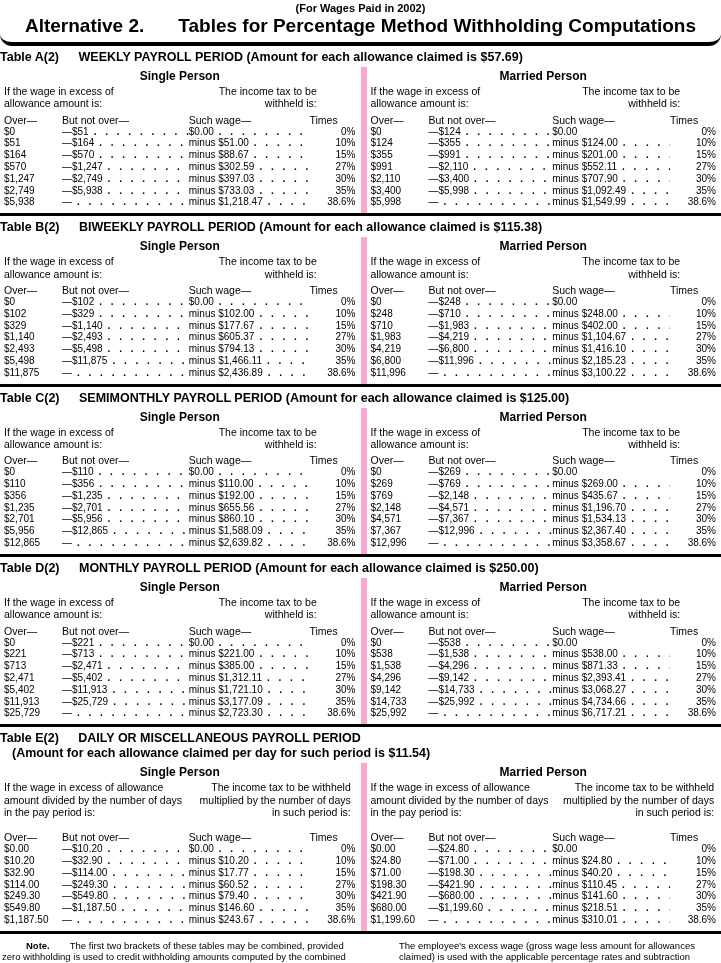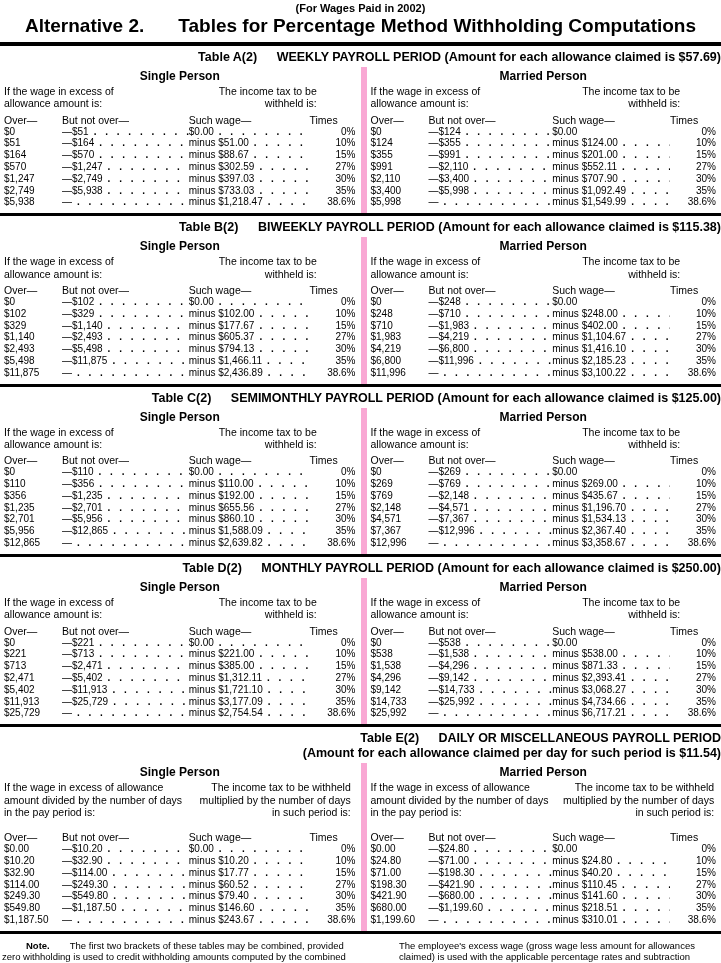--- a/index.html
+++ b/index.html
@@ -1,28 +1,28 @@
 <!DOCTYPE html>
 <html><head>
 <meta charset="utf-8">
 <style>
   html,body{margin:0;padding:0;background:#fff;color:#000;}
   body{width:721px;font-family:"Liberation Sans",sans-serif;-webkit-font-smoothing:none;}
   .page{width:721px;box-sizing:border-box;}
 
   
-  .hdr{border-bottom:4px solid #000;padding:2px 0 5px;}
+  .hdr{border-bottom:4px solid #000;padding:2px 0 5px;border-radius:12px;}
   .hdr-sub{text-align:center;font-weight:bold;font-size:11px;}
   .hdr-title{display:flex;justify-content:center;gap:34px;font-weight:bold;font-size:19px;line-height:1.15;margin-top:1px;}
 
   
   .table-block{border-bottom:3px solid #000;}
-  .caption{text-align:right;font-weight:bold;font-size:12.5px;padding:4px 0 2px;line-height:1.2;}
+  .caption{text-align:left;font-weight:bold;font-size:12.5px;padding:4px 0 2px;line-height:1.2;}
   .cap-title{margin-left:16px;}
-  .cap-sub{display:block;margin-left:0;}
+  .cap-sub{display:block;margin-left:12px;}
   .halves{display:flex;align-items:stretch;}
   .half{width:50%;box-sizing:border-box;padding:1px 5px 5px 4px;}
   .half.married{border-left:6px solid #f9a8d4;}
   .person{text-align:center;font-weight:bold;font-size:12px;padding:1px 0 2px;}
 
   .grid4{display:grid;grid-template-columns:58px 1.05fr 1fr 46px;}
   .desc{font-size:10.5px;line-height:1.18;}
   .desc-left{grid-column:1/3;max-width:152px;}
   .desc-right{grid-column:3/5;max-width:128px;text-align:right;}
   .daily .desc-left{max-width:182px;}
@@ -767,21 +767,21 @@
               </span>
               <span class="c-times">35%</span>
             </div>
             <div class="trow grid4">
               <span class="c-over">$25,729</span>
               <span class="cell">
                 <span class="val">—</span>
                 <span class="dots"></span>
               </span>
               <span class="cell">
-                <span class="val">minus $2,754.54</span>
+                <span class="val">minus $2,723.30</span>
                 <span class="dots"></span>
               </span>
               <span class="c-times">38.6%</span>
             </div>
           </div>
       </div>
       <div class="half married">
         <div class="person">Married Person</div>
         <div class="desc grid4">
           <div class="desc-left">If the wage in excess of allowance amount is:</div>

